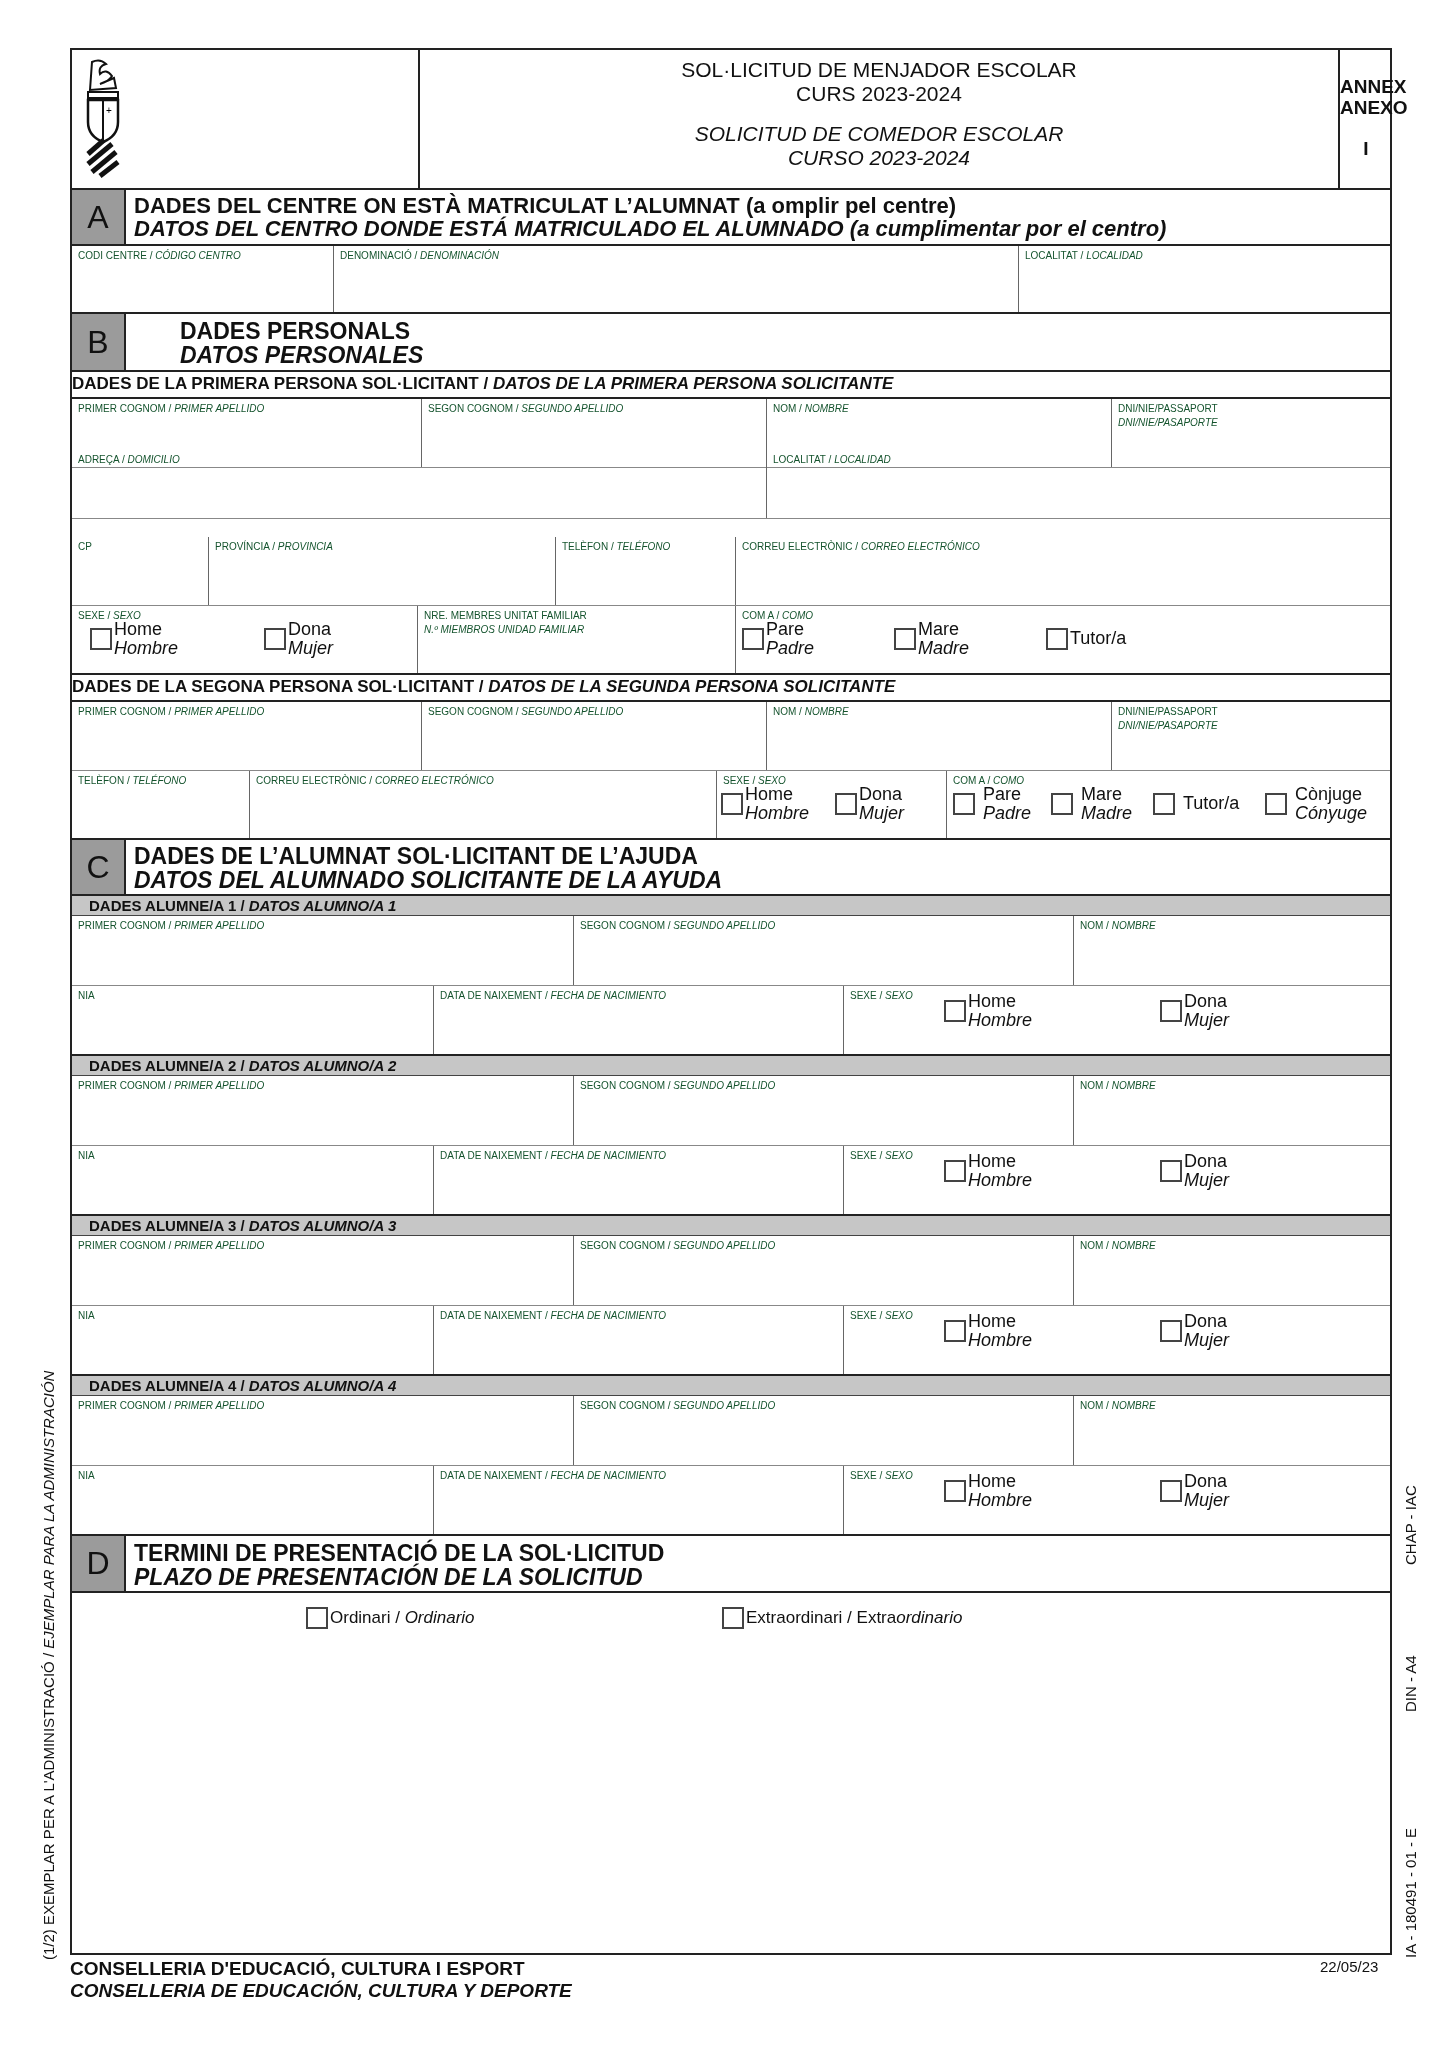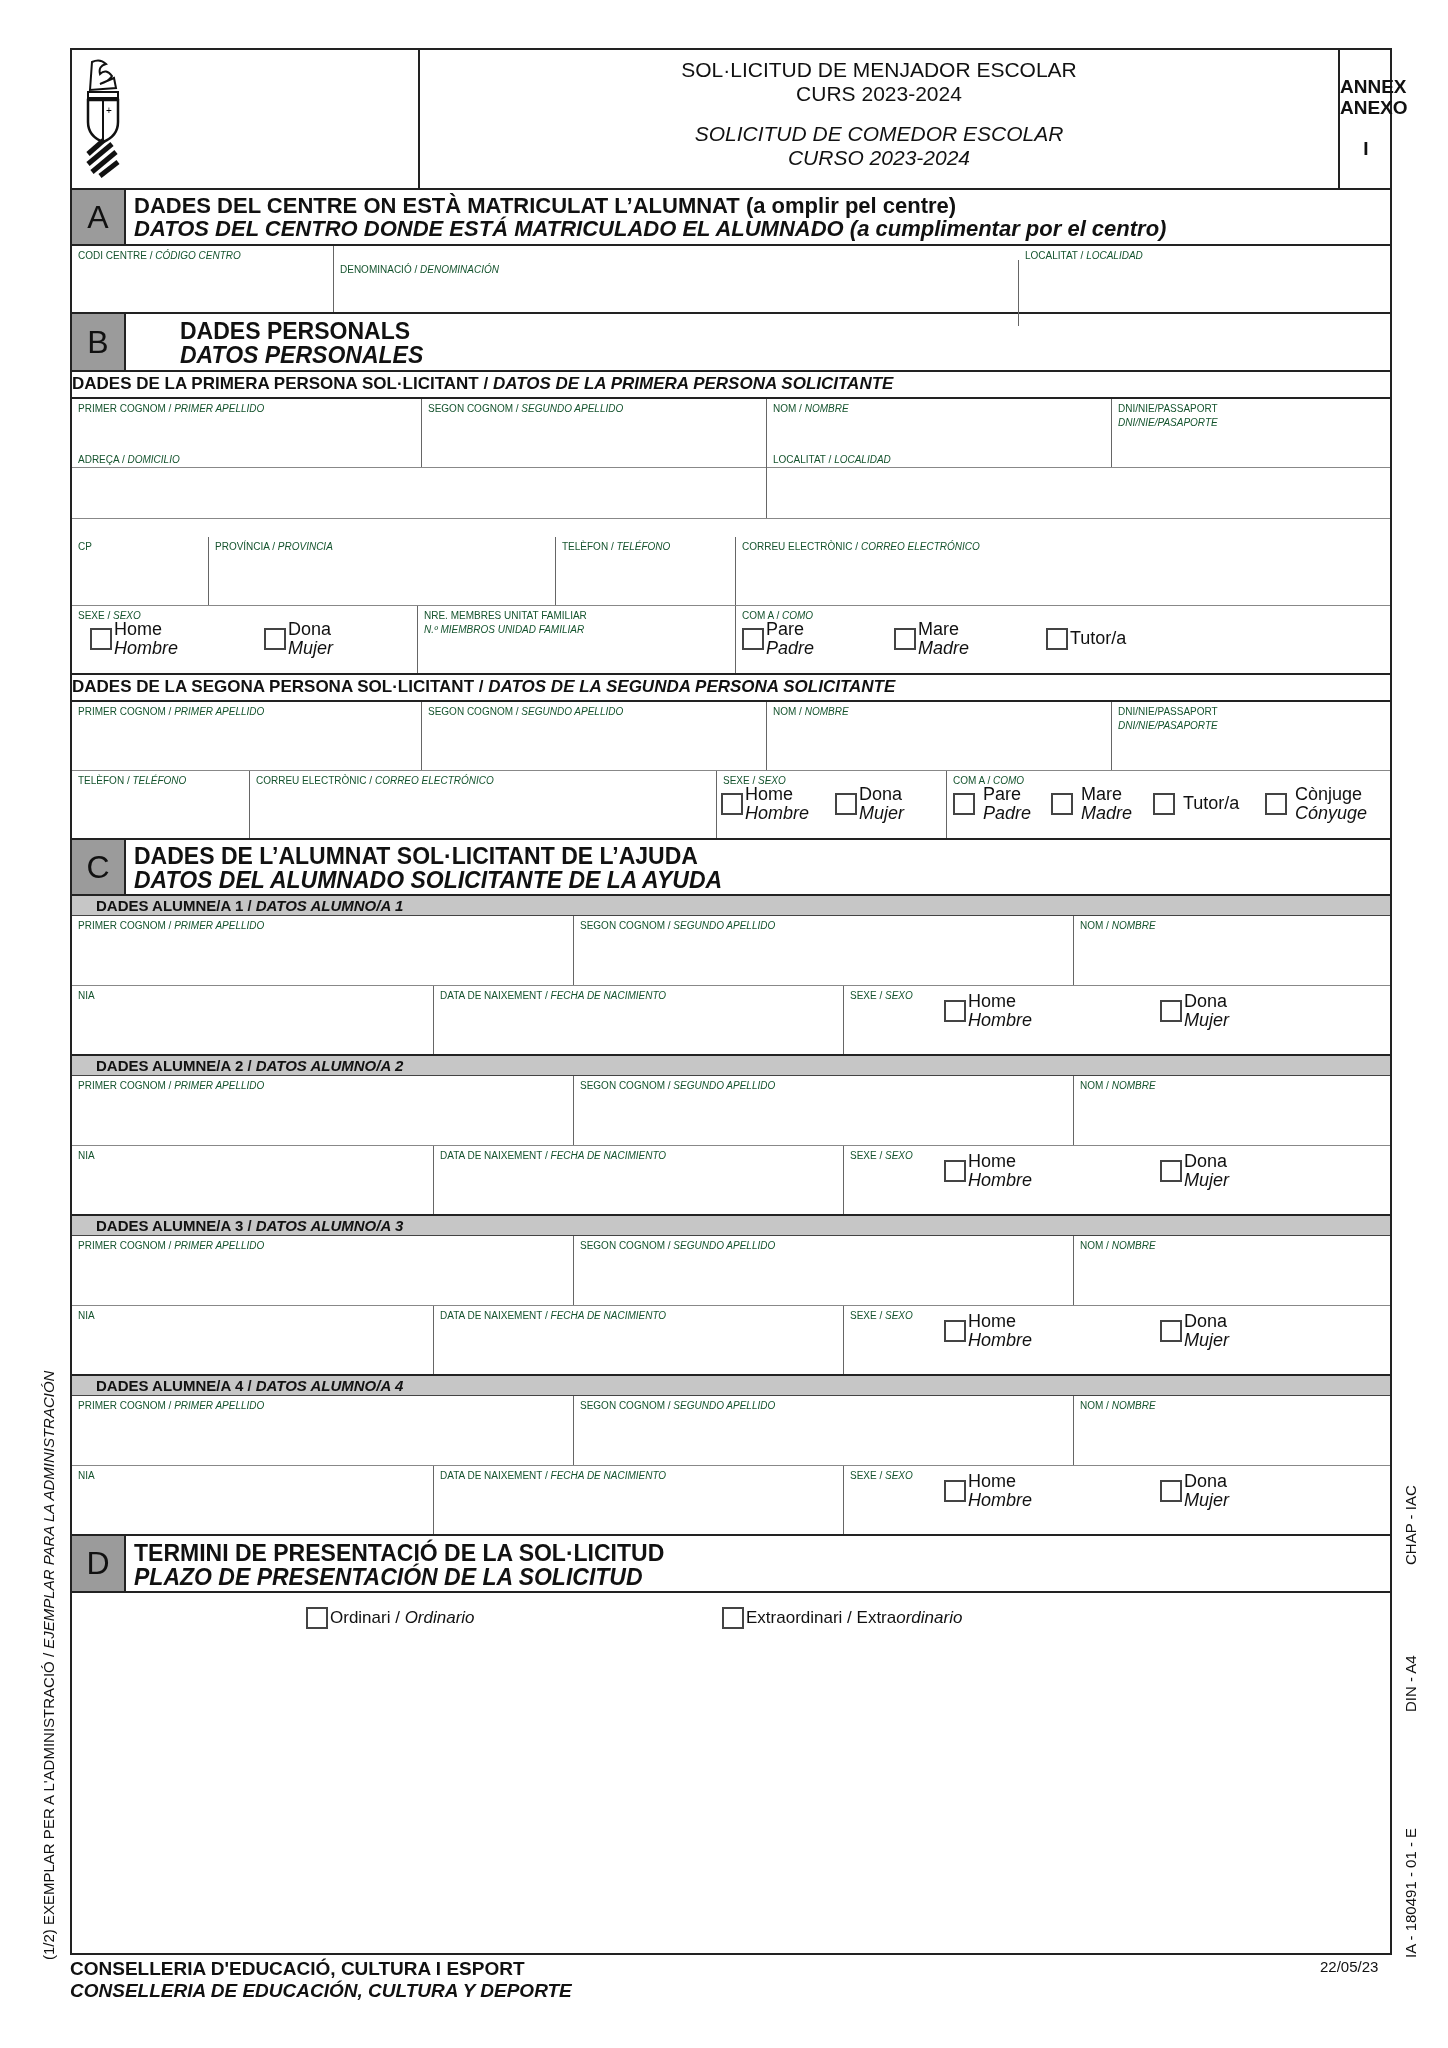--- a/index.html
+++ b/index.html
@@ -10,21 +10,21 @@
   .cell { position:absolute; top:0; height:100%; box-sizing:border-box; border-right:1px solid #666; }
   .cell.last { border-right:none; }
   .lbl { font-size:10px; line-height:14px; padding:3px 6px 0 6px; white-space:nowrap; color:#14532d; }
   .lbl i { font-style:italic; }
   .thin { border-bottom:1px solid #888; }
   .sec-letter { position:absolute; left:0; top:0; width:54px; height:100%; background:#9b9b9b; border-right:2px solid #222; box-sizing:border-box; font-size:32px; display:flex; align-items:center; justify-content:center; color:#111; }
   .sec-title { position:absolute; left:62px; top:4px; font-weight:bold; font-size:23px; line-height:24px; }
   .sec-title .es { font-style:italic; display:block; }
   .sub { font-weight:bold; font-size:17px; line-height:24px; white-space:nowrap; }
   .sub i { font-style:italic; }
-  .grayband { background:#c6c6c6; font-size:15px; line-height:19px; font-weight:bold; padding-left:24px; white-space:nowrap; }
+  .grayband { background:#c6c6c6; font-size:15px; line-height:19px; font-weight:bold; padding-left:17px; white-space:nowrap; }
   .chk { display:inline-flex; align-items:flex-start; gap:2px; position:absolute; }
   .box { width:22px; height:22px; border:2px solid #444; box-sizing:border-box; margin-top:8px; background:#fff; }
   .opt { font-size:18px; line-height:19px; }
   .opt .es { font-style:italic; display:block; }
   .opt.single { margin-top:9px; }
   .header-title { position:absolute; left:418px; top:0; width:850px; height:100%; border-right:2px solid #222; box-sizing:border-box; text-align:center; font-weight:normal; font-size:21px; line-height:24px; }
   .vtext { position:absolute; transform-origin:left top; transform:rotate(-90deg); white-space:nowrap; }
 </style>
 </head>
 <body>
@@ -68,21 +68,21 @@
     <div class="sec-letter">A</div>
     <div class="sec-title" style="font-size:22px;line-height:23px;">
       <span>DADES DEL CENTRE ON ESTÀ MATRICULAT L’ALUMNAT (a omplir pel centre)</span>
       <span class="es">DATOS DEL CENTRO DONDE ESTÁ MATRICULADO EL ALUMNADO (a cumplimentar por el centro)</span>
     </div>
   </div>
   <div class="row" style="top:196px;height:68px;">
     <div class="cell" style="left:0;width:262px;">
       <div class="lbl"><span>CODI CENTRE / </span><i>CÓDIGO CENTRO</i></div>
     </div>
-    <div class="cell" style="left:262px;width:685px;margin-top:14px;">
+    <div class="cell" style="left:262px;width:685px;">
       <div class="lbl"><span>DENOMINACIÓ / </span><i>DENOMINACIÓN</i></div>
     </div>
     <div class="cell last" style="left:947px;width:373px;">
       <div class="lbl"><span>LOCALITAT / </span><i>LOCALIDAD</i></div>
     </div>
   </div>
 
   <div class="row" style="top:264px;height:58px;">
     <div class="sec-letter">B</div>
     <div class="sec-title" style="top:5px;margin-left:46px;">

